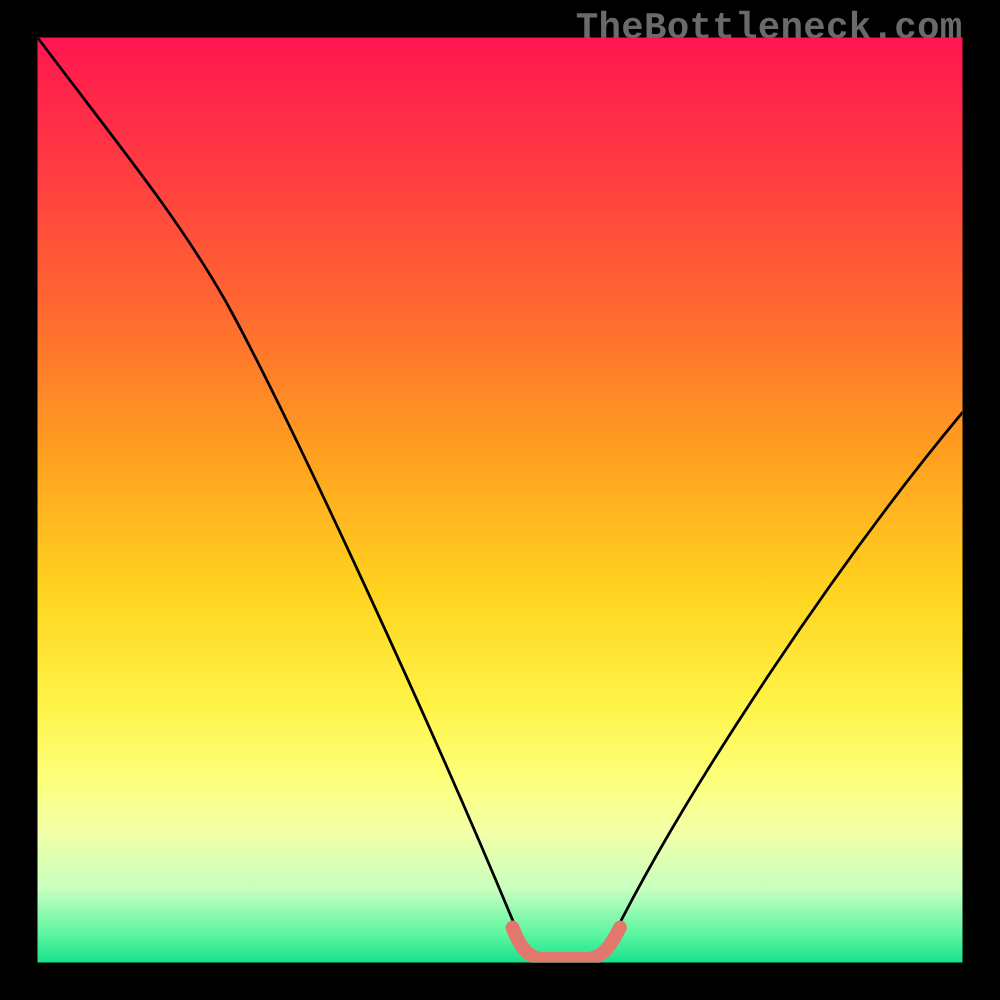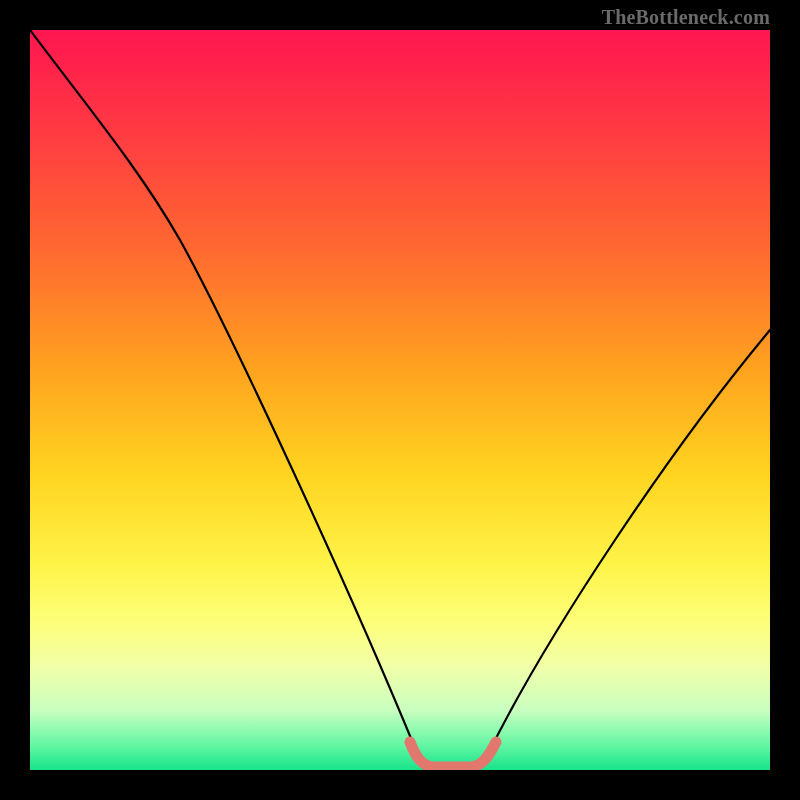--- a/index.html
+++ b/index.html
@@ -32,22 +32,22 @@
       #f1ffa8 86%,
       #c8ffbf 92%,
       #5bf5a0 97%,
       #18e28c 100%
     );
   }
   .watermark {
     position: absolute;
     top: 6px;
     right: 30px;
-    font-family: Liberation Serif, serif;
-    font-size: 20px;
+    font-family: Liberation Mono, monospace;
+    font-size: 30px;
     font-weight: 600;
     color: #6a6a6a;
     letter-spacing: 0.2px;
   }
   .curve-svg {
     position: absolute;
     left: 0;
     top: 0;
     width: 740px;
     height: 740px;

